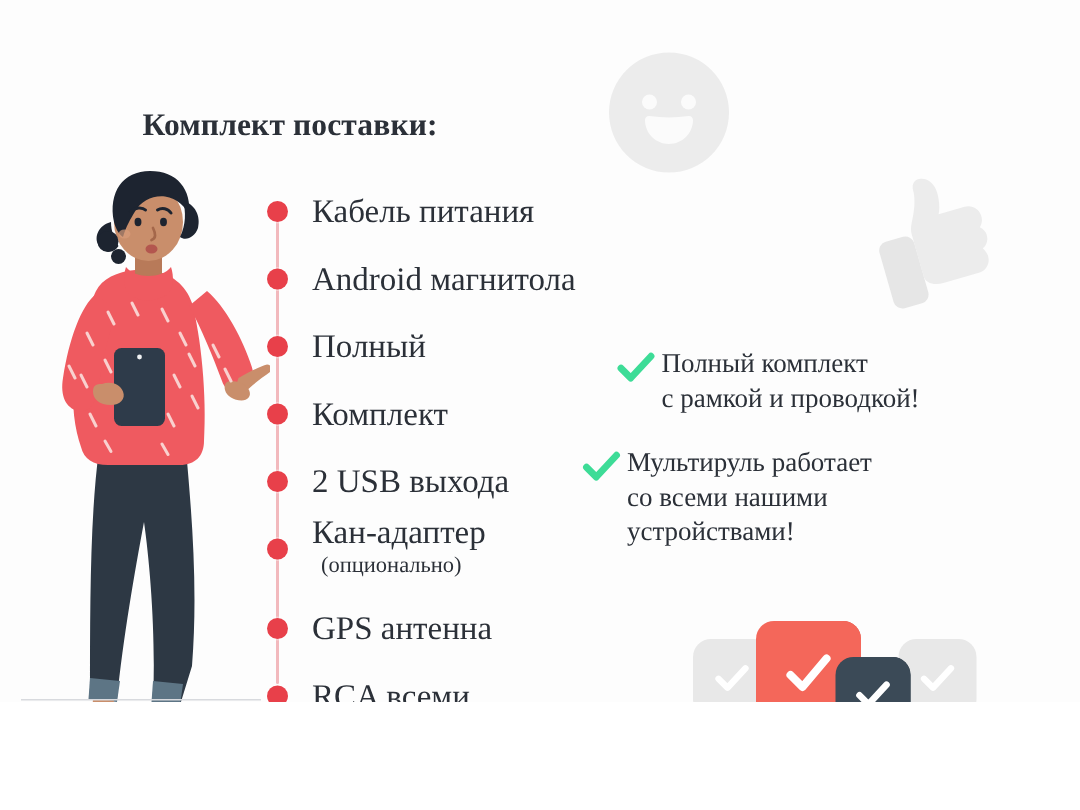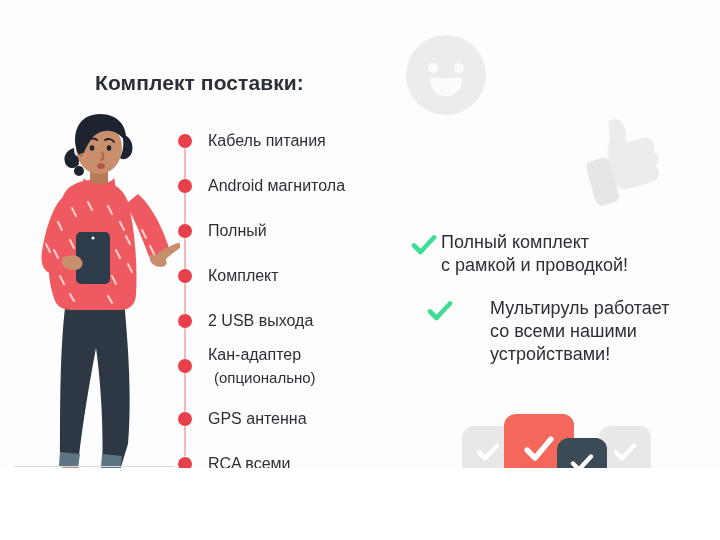--- a/index.html
+++ b/index.html
@@ -7,21 +7,21 @@
     margin: 0;
     padding: 0;
     background: #ffffff;
   }
   #stage {
     position: relative;
     width: 720px;
     height: 468px;
     overflow: hidden;
     background: #fdfdfd;
-    font-family: Liberation Sans, sans-serif;
+    font-family: Liberation Serif, serif;
     -webkit-font-smoothing: antialiased;
   }
 
   
   .deco { position: absolute; pointer-events: none; }
 
   #smiley-deco { left: 404px; top: 33px; width: 84px; height: 84px; }
   #thumb-deco  { left: 576px; top: 112px; width: 96px; height: 100px; }
 
   
@@ -69,21 +69,21 @@
     height: 14px;
     border-radius: 50%;
     background: #e8404a;
     box-shadow: 0 0 0 1px rgba(255,255,255,.35);
   }
   .kit-label {
     position: absolute;
     left: 30px;
     top: 50%;
     transform: translateY(-50%);
-    font-size: 16px;
+    font-size: 22px;
     color: #2b3038;
     white-space: nowrap;
     font-weight: 400;
   }
   .kit-sublabel {
     position: absolute;
     left: 36px;
     font-size: 15px;
     color: #2b3038;
     white-space: nowrap;
@@ -103,21 +103,21 @@
     margin-top: 1px;
   }
   .feature-text {
     font-size: 18px;
     line-height: 23px;
     color: #2b3038;
     font-weight: 400;
     white-space: pre-line;
   }
   #feature-0 { left: 411px; top: 231px; }
-  #feature-1 { left: 427px; top: 297px; gap: 33px; }
+  #feature-1 { left: 388px; top: 297px; }
 
   
   #checkbox-cluster { position: absolute; left: 462px; top: 412px; width: 190px; height: 80px; }
   .cbx {
     position: absolute;
     border-radius: 12px;
     display: flex;
     align-items: center;
     justify-content: center;
   }

